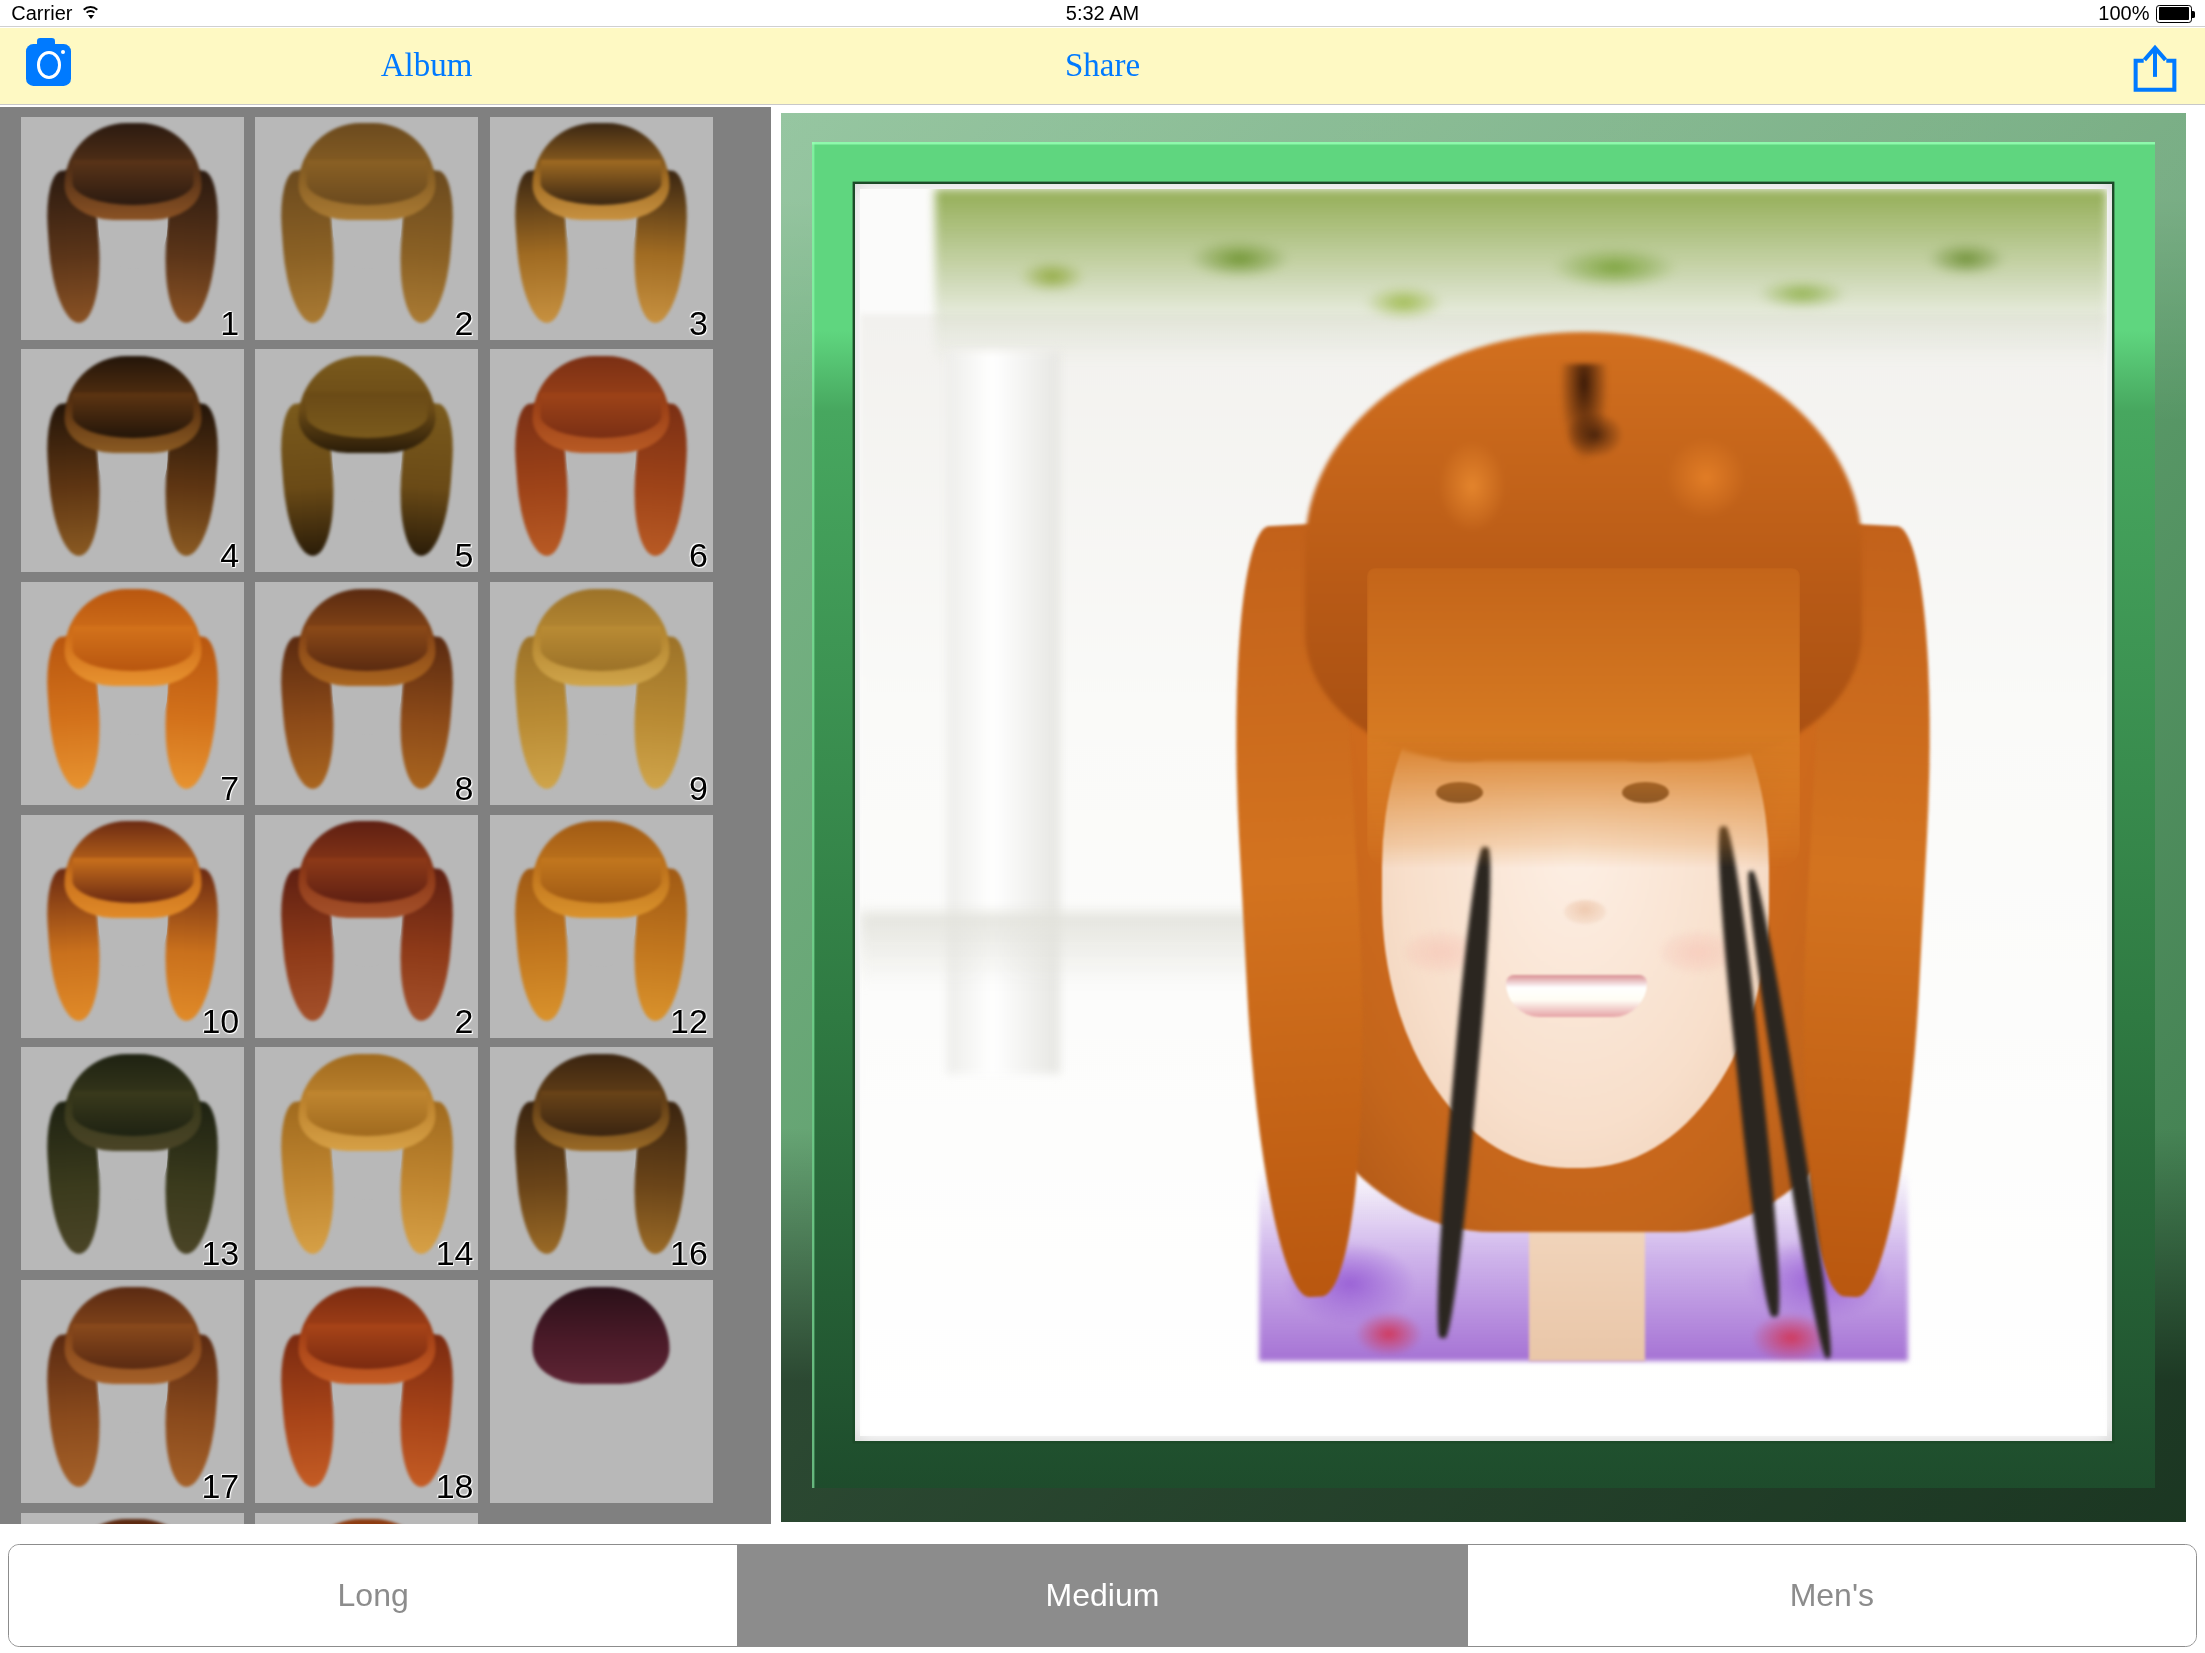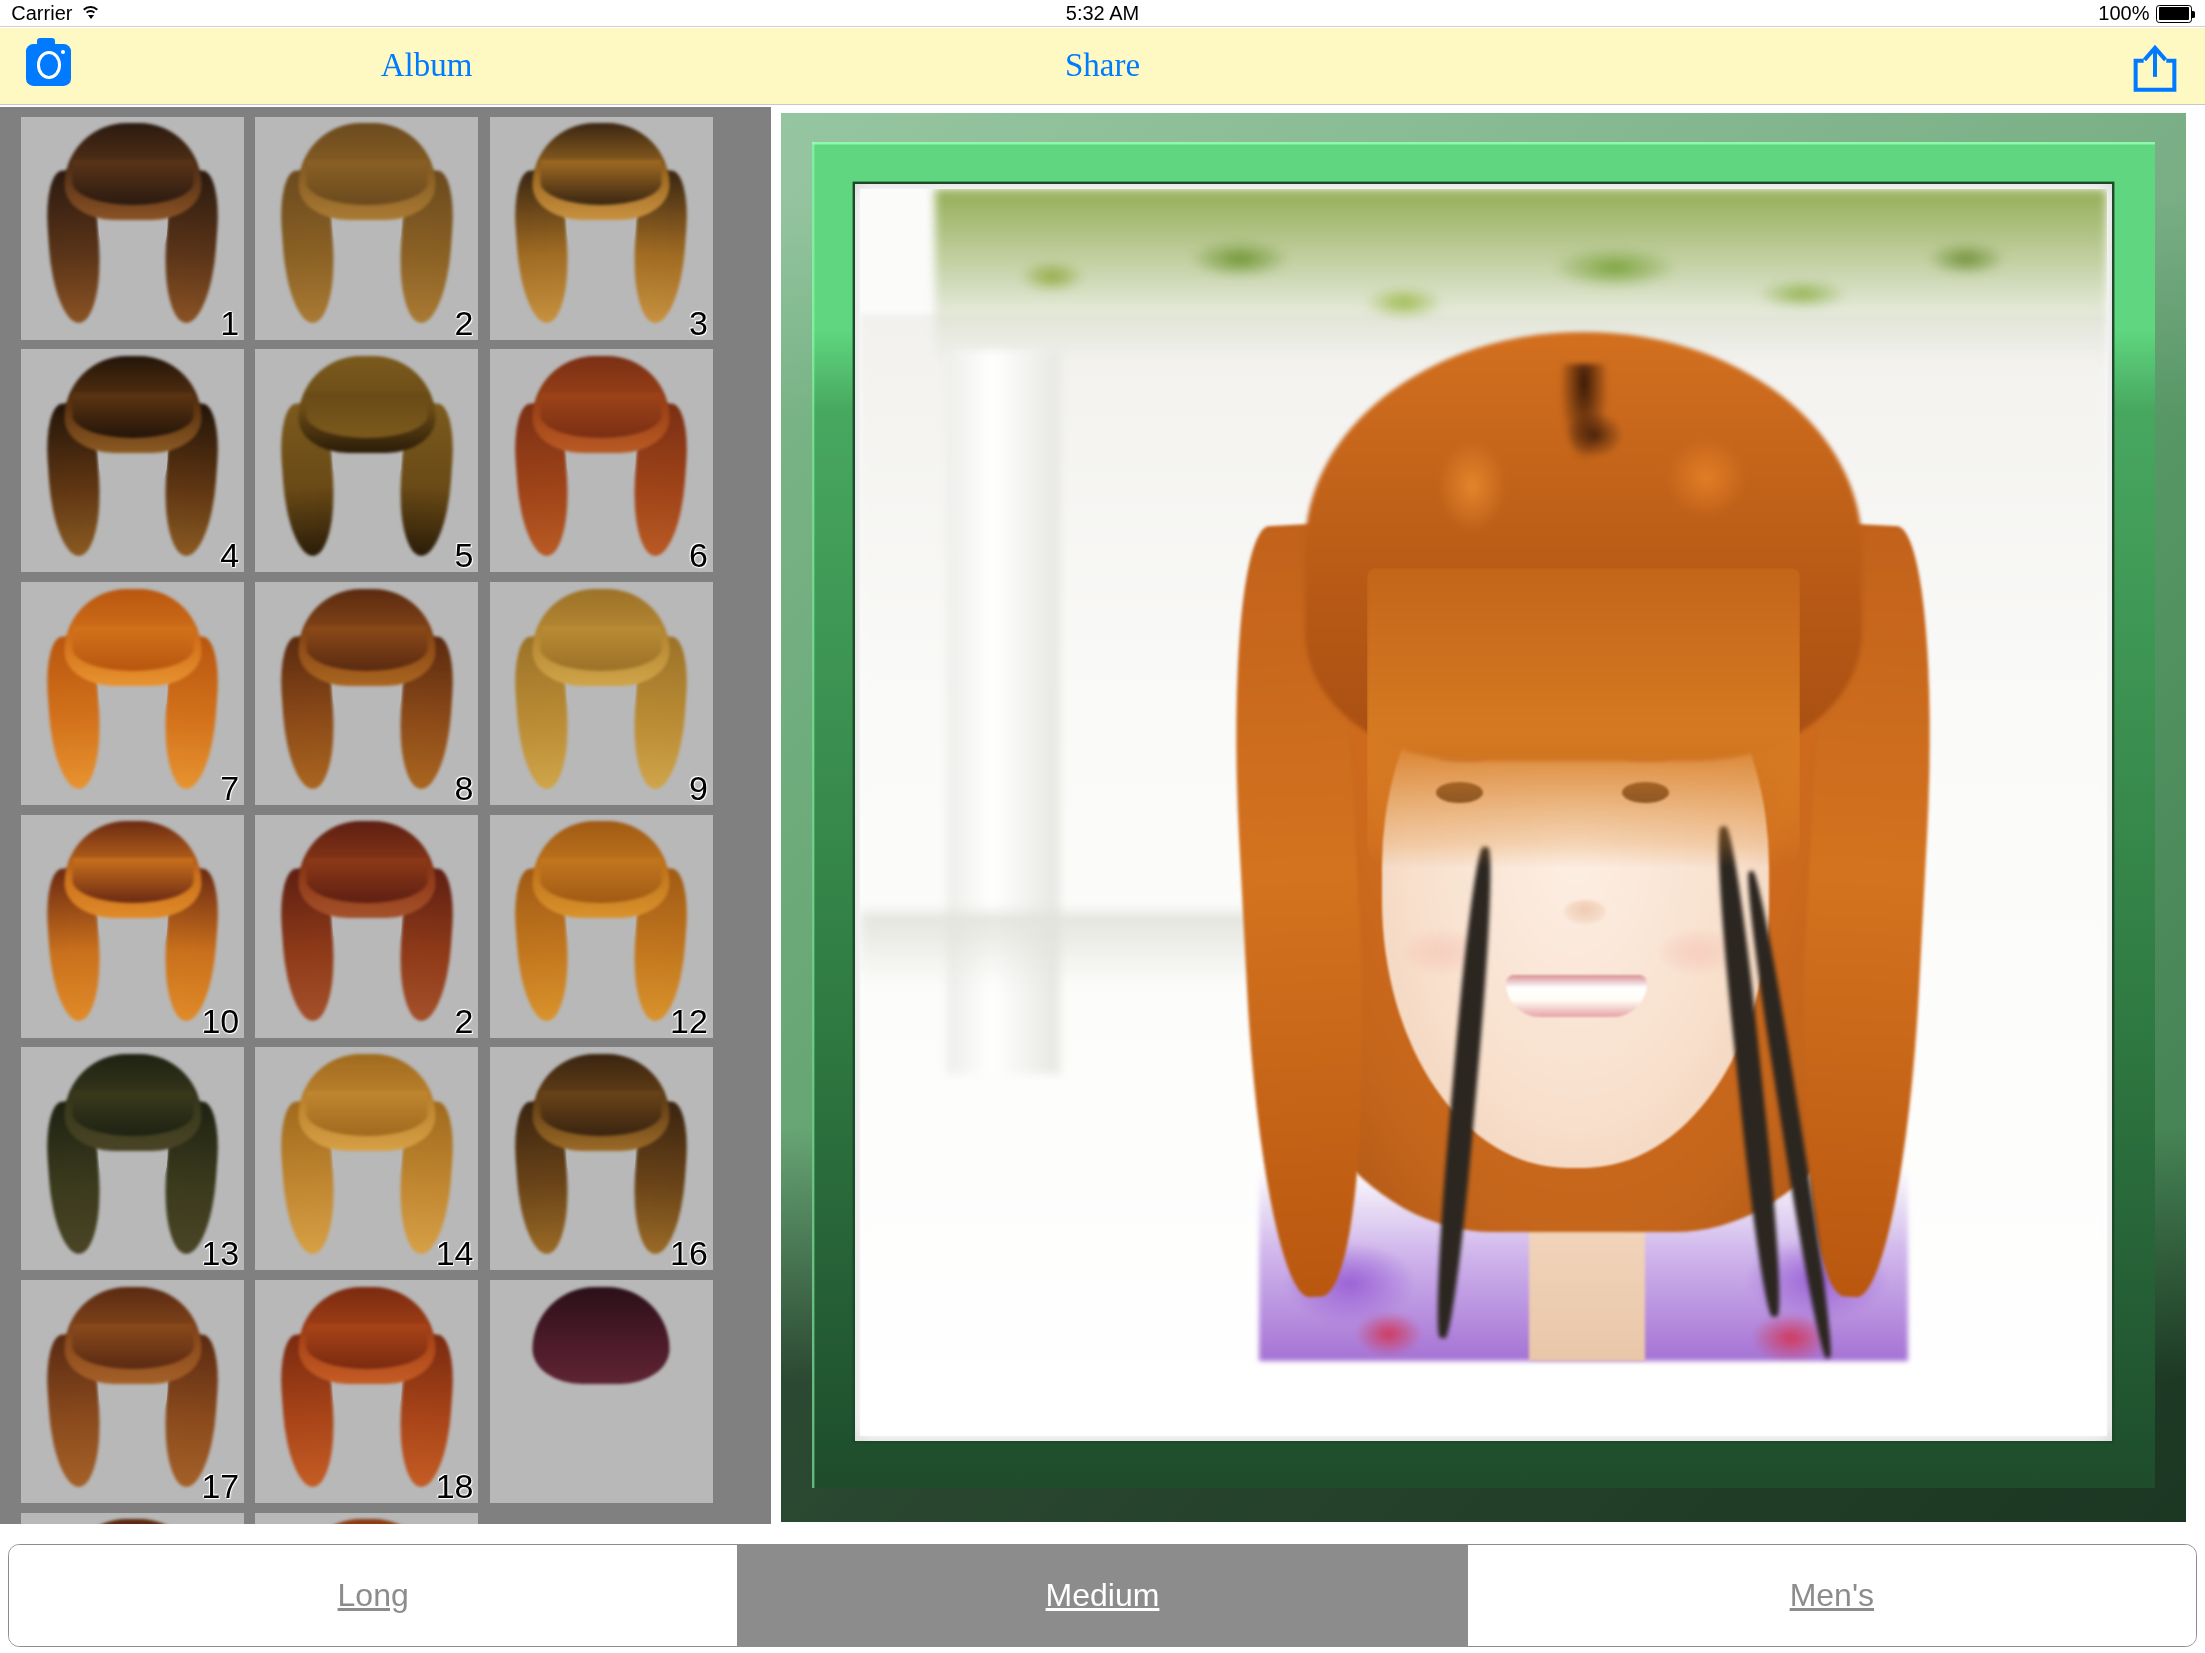--- a/index.html
+++ b/index.html
@@ -254,21 +254,20 @@
   
   .tabbar{
     position:absolute; left:8px; bottom:6.5px; width:2189px; height:103px;
     border:1.6px solid #8c8c8c; border-radius:11.3px; overflow:hidden;
     display:flex; background:#ffffff;
   }
   .tab{
     flex:1; display:flex; align-items:center; justify-content:center;
     font-size:32px; color:#8c8c8c; background:#ffffff; cursor:pointer;
     border-right:1.6px solid #8c8c8c;
-    text-decoration:underline;
   }
   .tab:last-child{ border-right:none; }
   .tab.selected{ background:#8c8c8c; color:#ffffff; }
 </style>
 </head>
 <body>
 
 <div id="app">
 
   <div class="statusbar">

